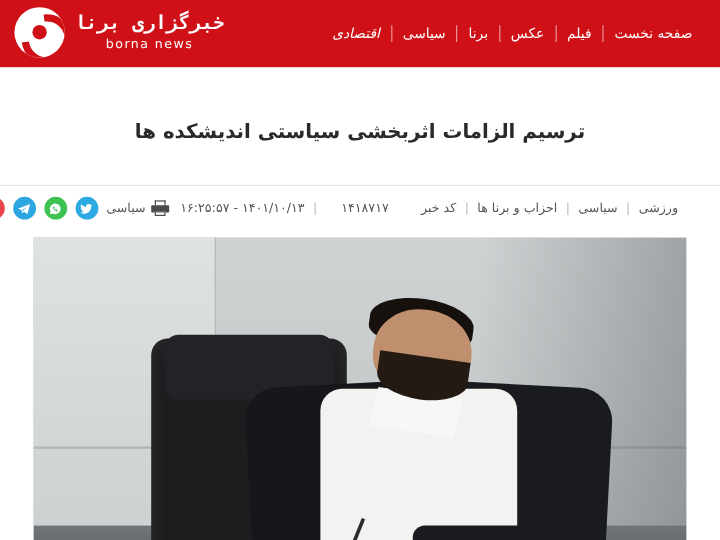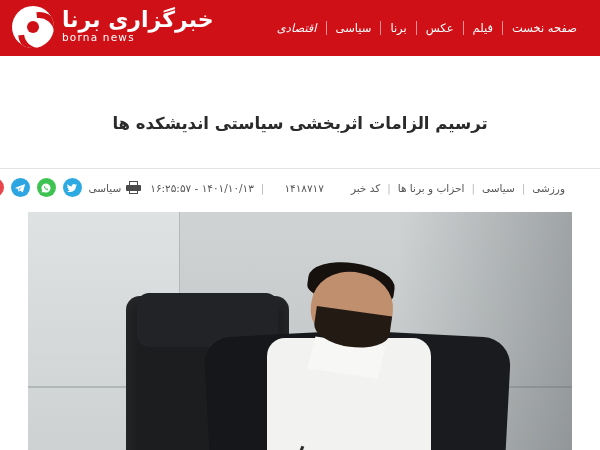--- a/index.html
+++ b/index.html
@@ -42,32 +42,33 @@
   .brand {
     position: absolute;
     left: 12px;
     top: 6px;
     display: flex;
     align-items: center;
     gap: 8px;
   }
   .brand-text { text-align: right; color: #fff; }
   .brand-fa {
-    font-size: 22px;
+    font-size: 16px;
     font-weight: bold;
     letter-spacing: .5px;
     line-height: 20px;
     direction: rtl;
+    font-family: Liberation Mono, monospace;
   }
   .brand-en {
     font-size: 10.5px;
     letter-spacing: 1.2px;
     line-height: 14px;
     margin-top: 0;
-    text-align: left;
+    text-align: center;
   }
   .logo-mark {
     width: 42px; height: 42px;
     background: #ffffff;
     border-radius: 50%;
     position: relative;
     overflow: hidden;
     flex: 0 0 42px;
   }
   .logo-mark::before {
@@ -84,21 +85,21 @@
     content: "";
     position: absolute;
     left: 15px; top: 15px;
     width: 12px; height: 12px;
     border-radius: 50%;
     background: #cf1017;
   }
 
   
   .title-wrap {
-    padding: 44px 30px 20px 30px;
+    padding: 30px 30px 20px 30px;
     text-align: center;
   }
   .article-title {
     font-size: 16.5px;
     font-weight: bold;
     color: #2a2a2a;
     line-height: 26px;
     direction: rtl;
   }
 

